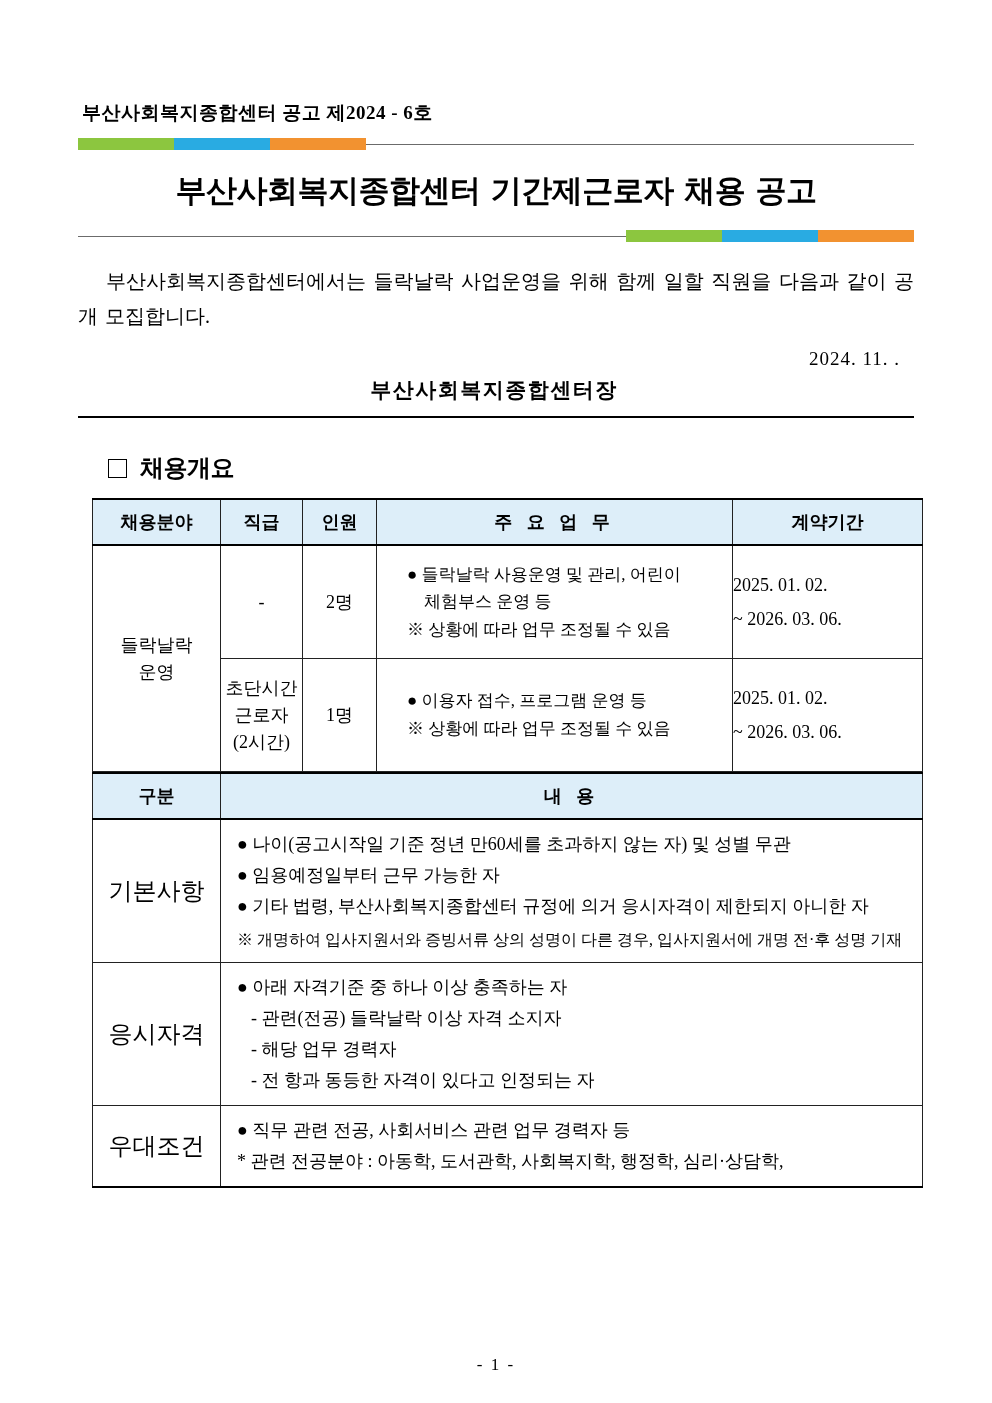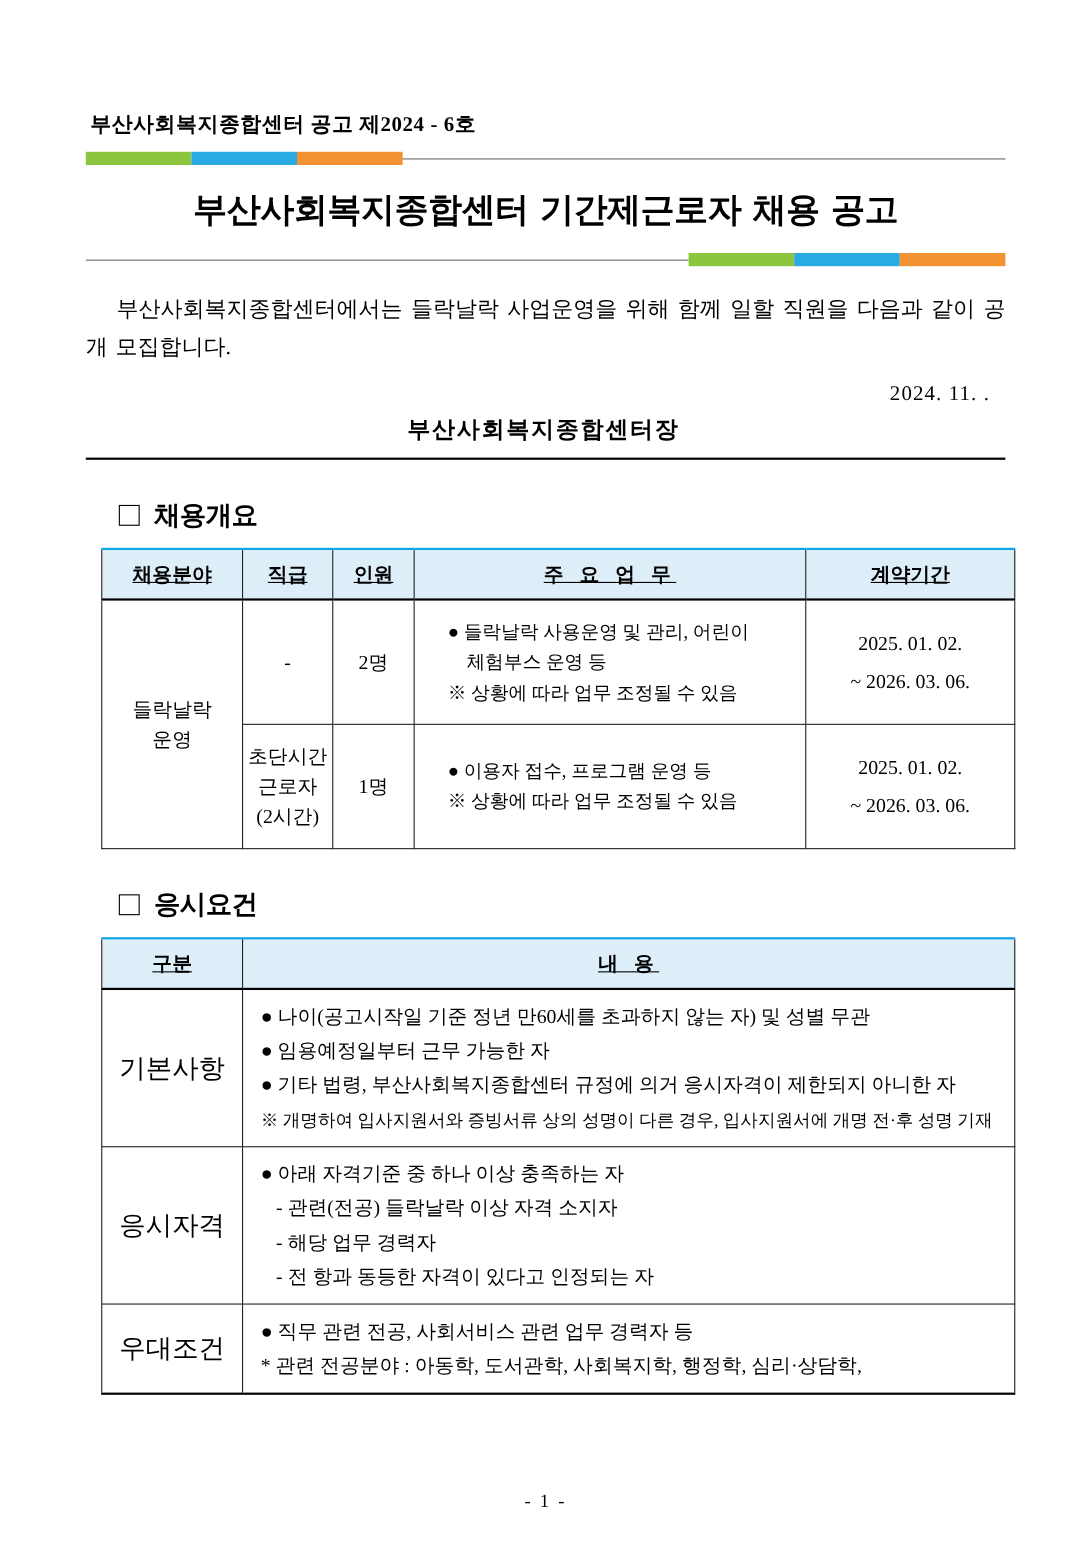--- a/index.html
+++ b/index.html
@@ -125,38 +125,36 @@
     border: 1px solid #222;
     padding: 0;
     vertical-align: middle;
   }
   table thead th {
     background: #ddeef9;
     font-size: 18px;
     font-weight: bold;
     height: 44px;
     text-align: center;
-    border-top: 2px solid #0ea5e9;
+    border-top: 2px solid #000000;
     border-bottom: 2px solid #000;
-    text-decoration: underline;
   }
   .t-spaced { letter-spacing: 5px; }
 
   .cell-center {
     text-align: center;
     font-size: 18px;
     line-height: 1.5;
   }
   .cell-body {
     padding: 10px 30px;
     font-size: 17px;
     line-height: 1.62;
   }
   .cell-dates {
-    text-align: center;
     font-size: 18px;
     line-height: 1.9;
   }
 
   .bullet-line {
     display: block;
     text-indent: -17px;
     padding-left: 17px;
   }
   .note-line {
@@ -284,24 +282,20 @@
           <span class="note-line">※ 상황에 따라 업무 조정될 수 있음</span>
         </td>
         <td class="cell-dates">
           <div>2025. 01. 02.</div>
           <div>~ 2026. 03. 06.</div>
         </td>
       </tr>
     </tbody>
   </table>
 
-  <div class="section-head">
-    <span class="section-box"></span>
-    <span class="section-title">응시요건</span>
-  </div>
 
   <table class="t2">
     <colgroup>
       <col style="width:128px">
       <col style="width:702px">
     </colgroup>
     <thead>
       <tr>
         <th>구분</th>
         <th class="t-spaced">내 용</th>

